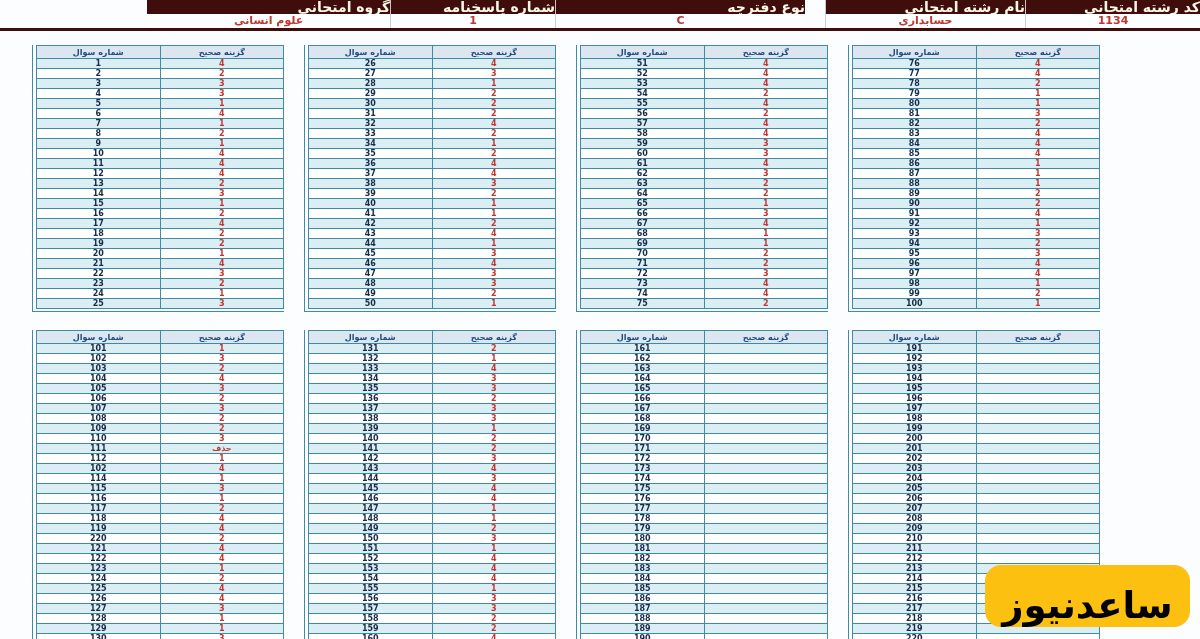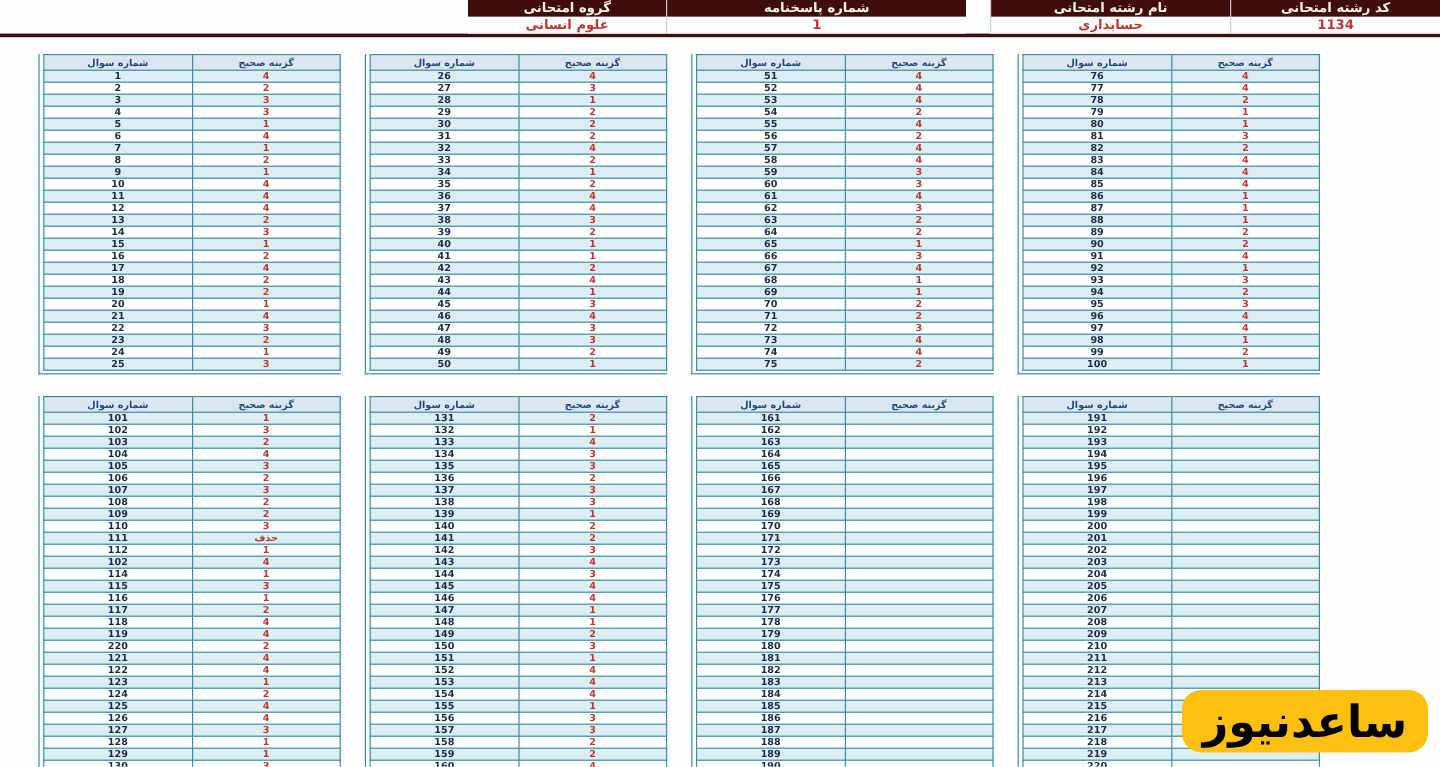--- a/index.html
+++ b/index.html
@@ -11,22 +11,22 @@
   body{
     font-family:"DejaVu Sans", sans-serif;
     background:#fcfdff;
     position:relative;
     direction:rtl;
   }
   
   .info-bar{display:flex; width:1200px; border-bottom:3px solid var(--maroon);}
   .hcell{display:flex; flex-direction:column;}
   .hcell .hlabel{
-    background:var(--maroon); color:#fdf6e3; font-size:11px; font-weight:bold;
-    height:14px; line-height:14px; text-align:center;
+    background:var(--maroon); color:#fdf6e3; font-size:14px; font-weight:bold;
+    height:14px; line-height:14px; 
     border-left:1px solid rgba(255,255,255,.75);
   }
   .hcell:last-child .hlabel{border-left:none;}
   .hcell .hvalue{
     background:#ffffff; color:var(--red); font-size:11px; font-weight:bold;
     height:14px; line-height:14px; text-align:center;
     border-left:1px solid #c6d0da;
   }
   .hcell:last-child .hvalue{border-left:none;}
   
@@ -65,41 +65,45 @@
   .atable tbody tr:nth-child(odd) td{background:var(--stripe);}
   .atable td.qnum{width:46%; color:var(--qfg);}
   .atable td.ans{color:var(--red);}
   
   .watermark{
     position:absolute; bottom:12px; left:10px; 
     left:auto; right:aupx;
   }
   .watermark{
     position:absolute; bottom:12px; right:10px; left:auto;
-    width:205px; height:52px;
+    width:205px; height:62px;
     background:var(--wm-bg); color:var(--wm-fg);
     border-radius:16px;
-    display:flex; align-items:center; justify-content:center;
+    display:flex; align-items:flex-end; justify-content:center;
     font-size:37px; font-weight:bold;
     z-index:5;
   }
 </style>
 </head>
 <body>
 
 <div class="info-bar">
   <div class="hcell">
     <div class="hlabel">کد رشته امتحانی</div>
     <div class="hvalue">1134</div>
   </div>
   <div class="hcell">
     <div class="hlabel">نام رشته امتحانی</div>
     <div class="hvalue">حسابداری</div>
   </div>
   <div class="hcell">
+    <div class="hlabel">نوع دفترچه</div>
+    <div class="hvalue">C</div>
+  </div>
+  <div class="hcell">
     <div class="hlabel">شماره پاسخنامه</div>
     <div class="hvalue">1</div>
   </div>
   <div class="hcell">
     <div class="hlabel">گروه امتحانی</div>
     <div class="hvalue">علوم انسانی</div>
   </div>
 </div>
 
 <div class="tables-grid grid-top">

